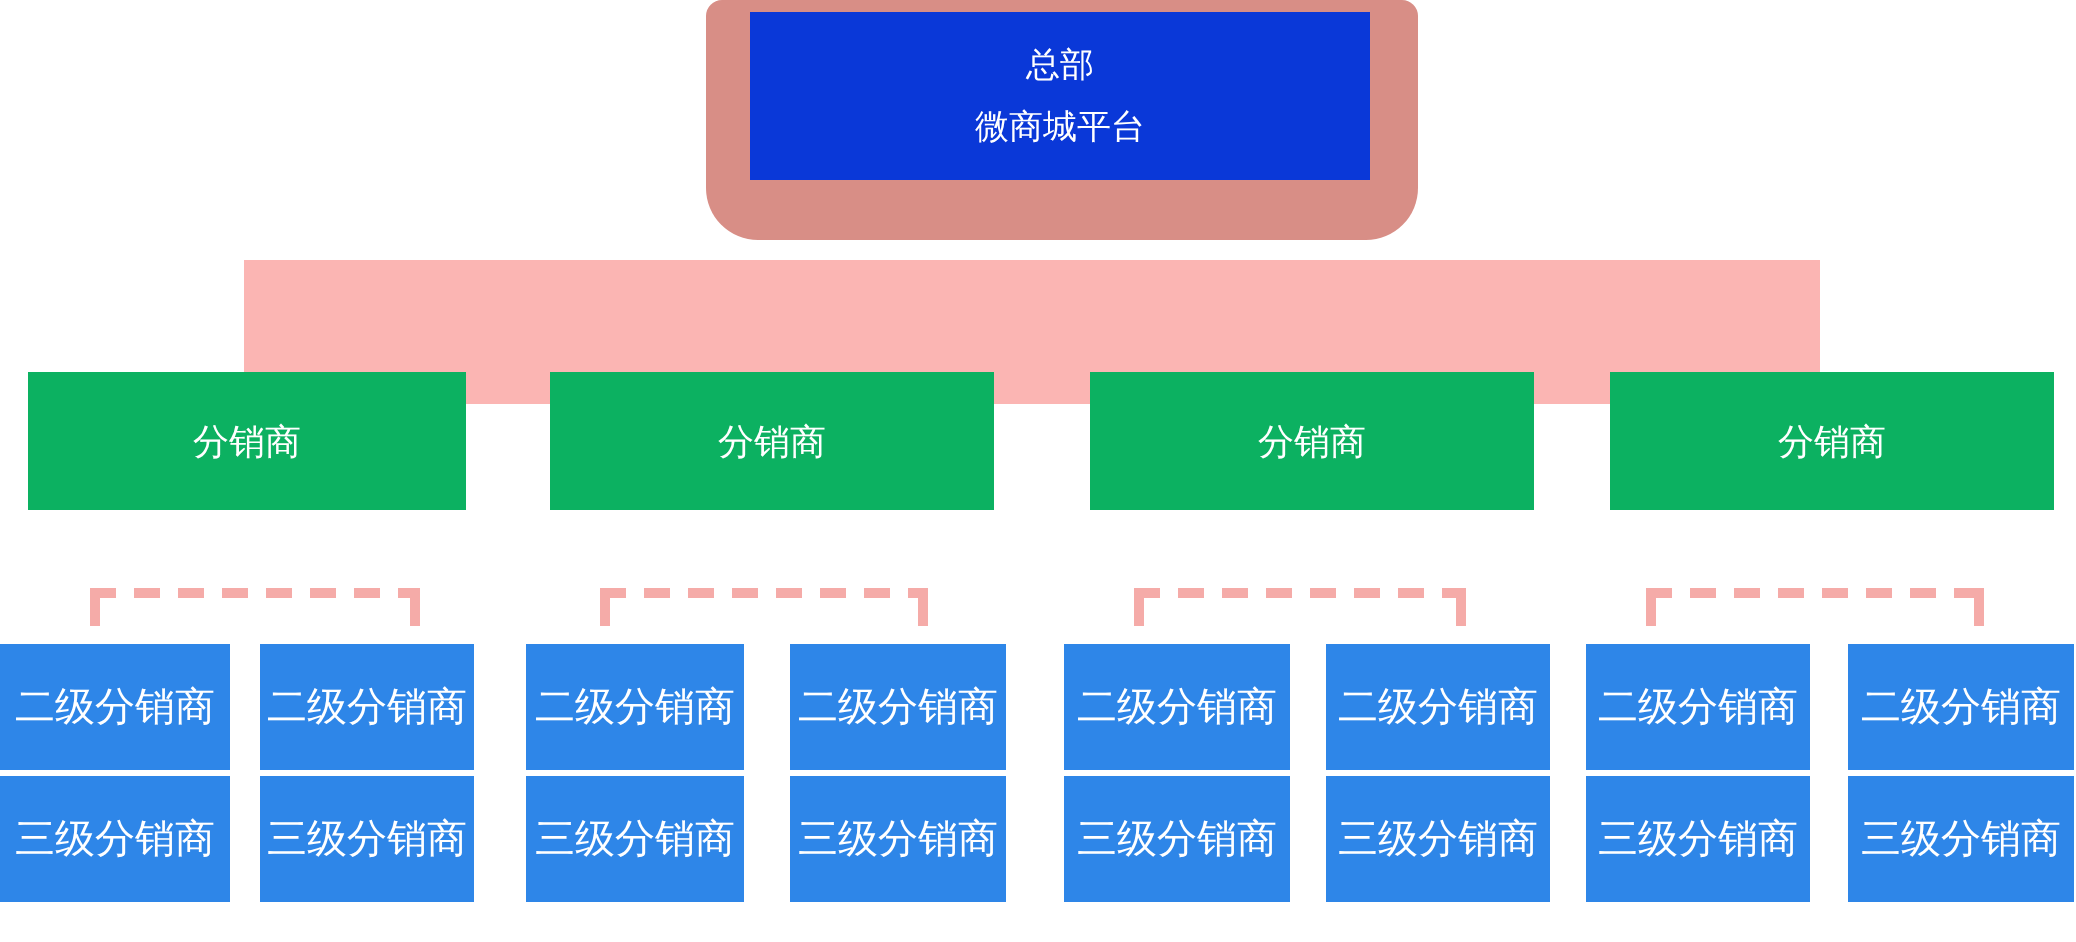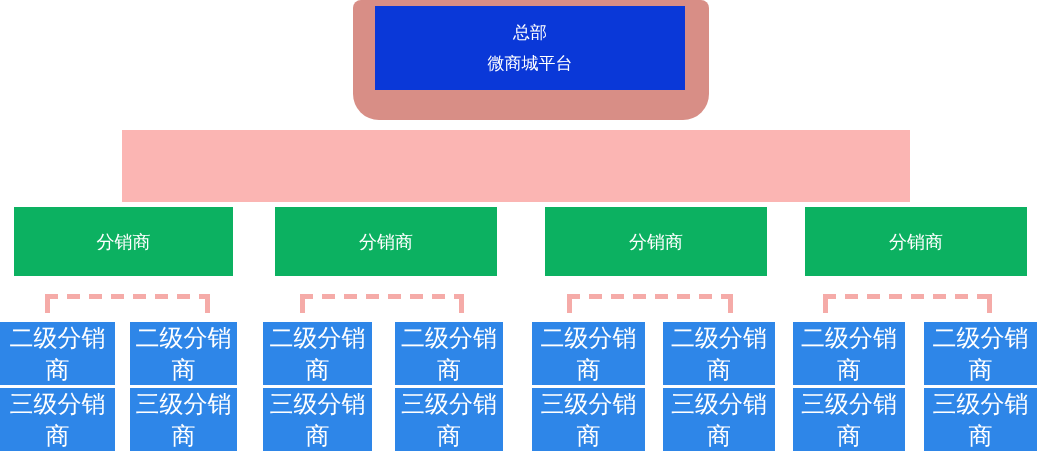--- a/index.html
+++ b/index.html
@@ -39,21 +39,21 @@
   }
   
   .connector-bar {
     position: absolute;
     left: 122px; top: 130px;
     width: 788px; height: 72px;
     background: var(--light_pink, #fbb5b3);
   }
   
   .green {
-    top: 207px; height: 69px;
+    top: 186px; height: 69px;
     background: var(--green, #0cb161);
     font-size: 18px;
   }
   .g1 { left: 14px;  width: 219px; }
   .g2 { left: 275px; width: 222px; }
   .g3 { left: 545px; width: 222px; }
   .g4 { left: 805px; width: 222px; }
   
   .bracket {
     position: absolute;
@@ -70,21 +70,21 @@
   }
   .bracket::before { left: 0; }
   .bracket::after { right: 0; }
   .b1 { left: 45px;  width: 165px; }
   .b2 { left: 300px; width: 164px; }
   .b3 { left: 567px; width: 166px; }
   .b4 { left: 823px; width: 169px; }
   
   .blue {
     background: var(--node_blue, #2e86e8);
-    font-size: 24px;
+    font-size: 20px;
     height: 63px;
   }
   .r2 { top: 322px; }
   .r3 { top: 388px; }
   .c1 { left: 0px;   width: 115px; }
   .c2 { left: 130px; width: 107px; }
   .c3 { left: 263px; width: 109px; }
   .c4 { left: 395px; width: 108px; }
   .c5 { left: 532px; width: 113px; }
   .c6 { left: 663px; width: 112px; }

